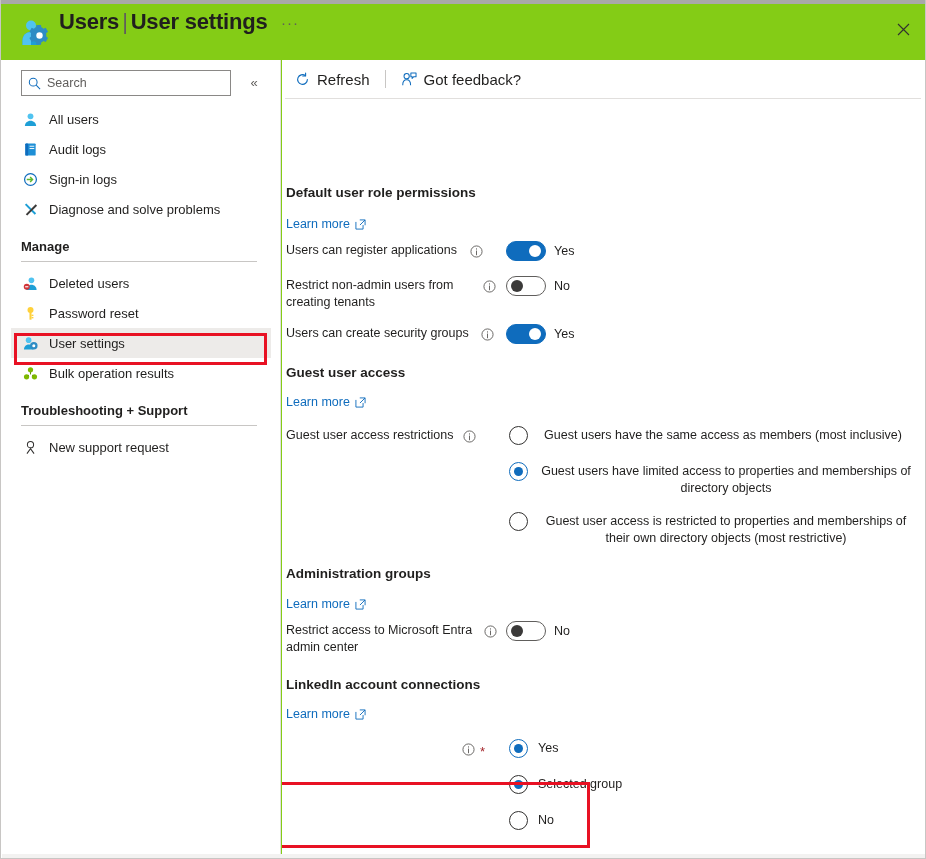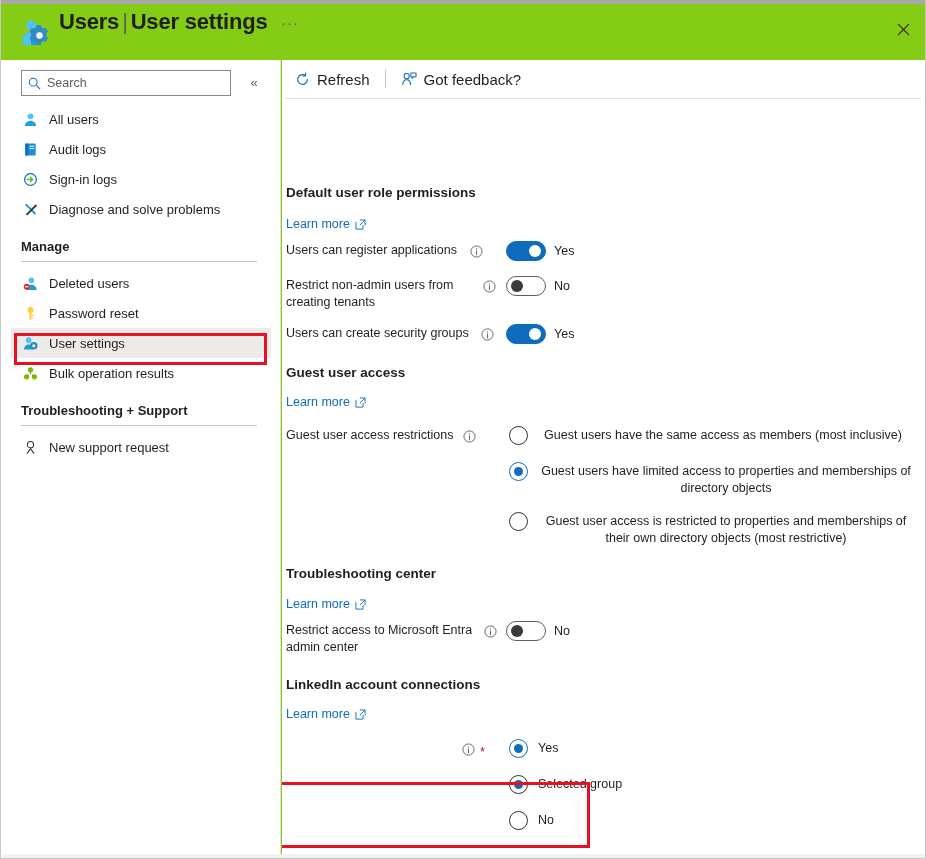--- a/index.html
+++ b/index.html
@@ -637,21 +637,21 @@
 
       <div class="radio off" style="left:227px; top:327px;"></div>
       <div class="radio-text" style="left:256px; top:328px; width:370px;">Guest users have the same access as members (most inclusive)</div>
 
       <div class="radio on" style="left:227px; top:363px;"></div>
       <div class="radio-text" style="left:256px; top:364px; width:376px;">Guest users have limited access to properties and memberships of directory objects</div>
 
       <div class="radio off" style="left:227px; top:413px;"></div>
       <div class="radio-text" style="left:256px; top:414px; width:376px;">Guest user access is restricted to properties and memberships of their own directory objects (most restrictive)</div>
 
-      <div class="section-title" style="left:4px; top:467px;">Troubleshooting center</div>
+      <div class="section-title" style="left:4px; top:467px;">Administration groups</div>
 
       <div class="learn-more" style="left:4px; top:498px;">
         <span>Learn more</span>
         <span class="extlink">
           <svg width="11" height="11" viewBox="0 0 12 12">
             <path d="M1 3.2 L1 11 L8.8 11 L8.8 6.6" stroke="#0f6cbd" stroke-width="1" fill="none"></path>
             <path d="M5.2 1 L11 1 L11 6.8" stroke="#0f6cbd" stroke-width="1" fill="none"></path>
             <path d="M5.4 6.6 L11 1" stroke="#0f6cbd" stroke-width="1" fill="none"></path>
           </svg>
         </span>

